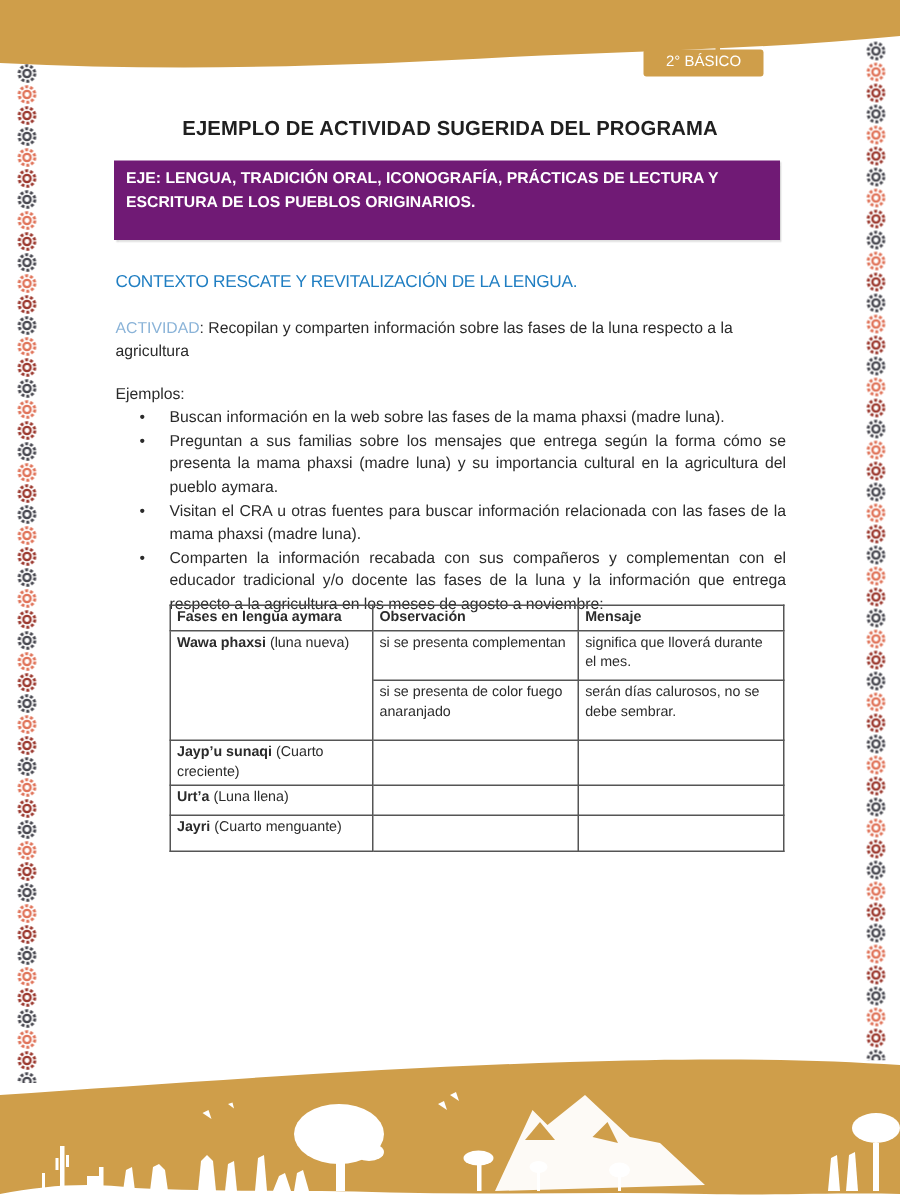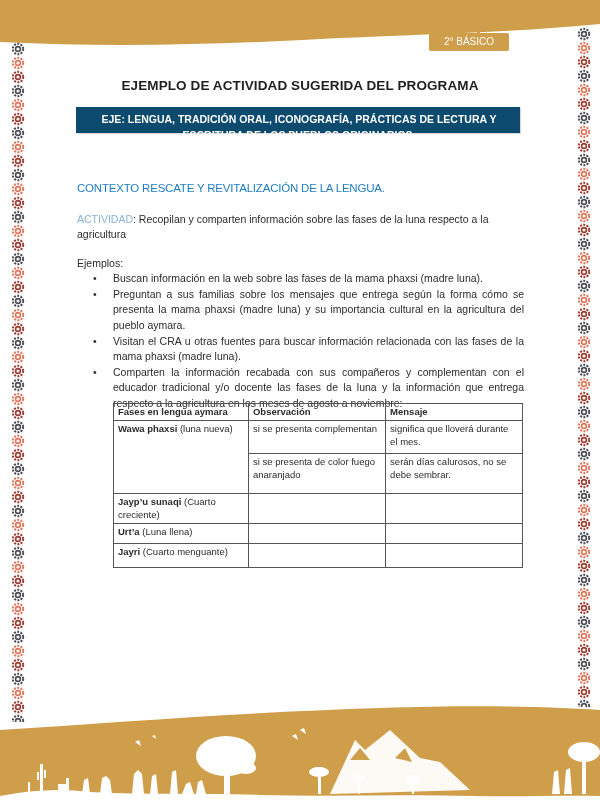--- a/index.html
+++ b/index.html
@@ -21,25 +21,24 @@
       background: #cf9e4a; color: #fff; border-radius: 2px;
       font-size: 10px; line-height: 18px; text-align: center;
     }
     .unit-tag-stem { position: absolute; left: 477px; top: 22px; width: 3px; height: 12px; background: #cf9e4a; }
 
     .page-title {
       position: absolute; left: 0; top: 78px; width: 600px; text-align: center;
       font-size: 13.5px; font-weight: bold; color: #1f1f1f; letter-spacing: 0.1px;
     }
     .eje-box {
-      position: absolute; left: 76px; top: 107px; width: 444px; height: 26px;
-      background: #0c4a6e; color: #fff; font-weight: bold; font-size: 10.5px;
+      position: absolute; left: 76px; top: 107px; width: 444px; height: 53px;
+      background: #701a75; color: #fff; font-weight: bold; font-size: 10.5px;
       line-height: 16px; padding: 4px 6px 0 8px; box-sizing: border-box;
       box-shadow: 1px 1px 1px rgba(0,0,0,0.15);
-      text-align: center;
     }
     .section-heading {
       position: absolute; left: 77px; top: 182px; font-size: 11.5px; color: #1f7ec2;
       letter-spacing: -0.2px;
     }
     .actividad {
       position: absolute; left: 77px; top: 212px; width: 450px; font-size: 10.5px; line-height: 15px;
     }
     .actividad .lbl { color: #8ab3d8; }
     .actividad .indent { display: block; padding-left: 57px; }

